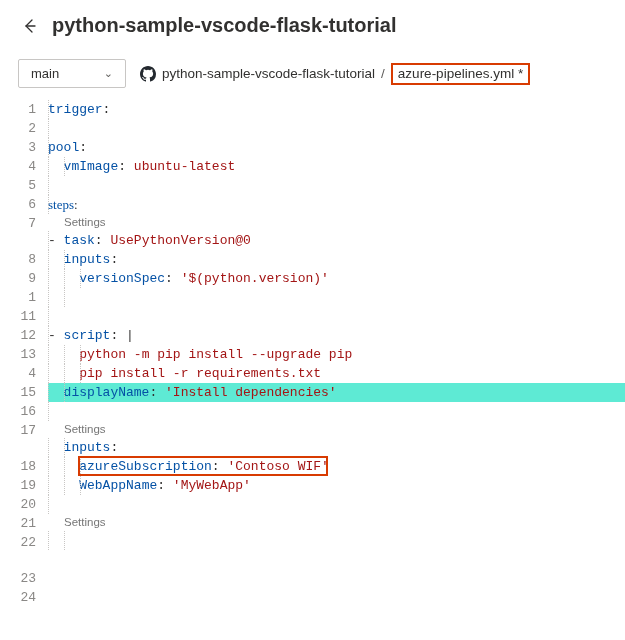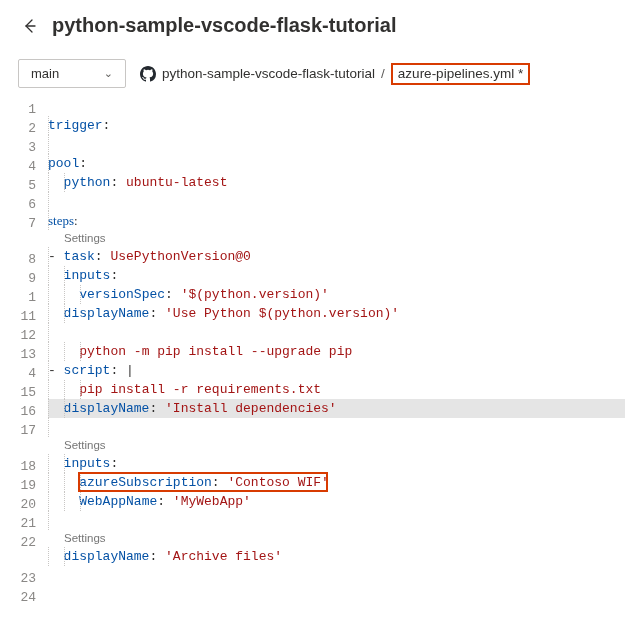--- a/index.html
+++ b/index.html
@@ -71,21 +71,20 @@
     width: 48px;
     text-align: right;
     color: #8a8886;
     flex-shrink: 0;
     user-select: none;
   }
   .gutter div { padding: 0 12px 0 0; height: 19px; line-height: 19px; }
   .code {
     flex: 1;
     position: relative;
-    margin-top: 16px;
   }
   .line {
     height: 19px;
     line-height: 19px;
     white-space: pre;
     position: relative;
   }
   .guide {
     position: absolute;
     top: 0; bottom: 0;
@@ -101,21 +100,21 @@
     height: 17px;
     line-height: 17px;
     padding-left: 16px;
     cursor: pointer;
   }
   .hl-box {
     position: absolute;
     border: 2px solid #d83b01;
     pointer-events: none;
   }
-  .line.current { background: #e5e5e5; }
+  .line.current { background: #5eead4; }
 </style>
 </head>
 <body>
 
 <div class="header">
   <div class="back-btn">
     <svg viewBox="0 0 16 16" width="16" height="16">
         <path d="M11 2 5 8l6 6" fill="none" stroke="#323130" stroke-width="1.3" stroke-linecap="round" stroke-linejoin="round"></path>
         <path d="M5 8h9" fill="none" stroke="#323130" stroke-width="1.3" stroke-linecap="round"></path>
       </svg>
@@ -165,35 +164,35 @@
       <div>21</div>
       <div>22</div>
       <div style="height: 17px;"></div>
       <div>23</div>
       <div>24</div>
     </div>
   <div class="code">
       <div class="line"><span class="guide" style="left: 0px;"></span><span style="padding-left: 0px;"><span class="k">trigger</span><span class="p">:</span></span></div>
       <div class="line"><span class="guide" style="left: 0px;"></span><span style="padding-left: 0px;"></span></div>
       <div class="line"><span class="guide" style="left: 0px;"></span><span style="padding-left: 0px;"><span class="k">pool</span><span class="p">:</span></span></div>
-      <div class="line"><span class="guide" style="left: 0px;"></span><span class="guide" style="left: 16px;"></span><span style="padding-left: 0px;">&nbsp;&nbsp;<span class="k">python</span><span class="p">: </span><span class="s">ubuntu-latest</span></span></div>
+      <div class="line"><span class="guide" style="left: 0px;"></span><span class="guide" style="left: 16px;"></span><span style="padding-left: 0px;">&nbsp;&nbsp;<span class="k">vmImage</span><span class="p">: </span><span class="s">ubuntu-latest</span></span></div>
       <div class="line"><span class="guide" style="left: 0px;"></span><span style="padding-left: 0px;"></span></div>
       <div class="line"><span class="guide" style="left: 0px;"></span><span style="padding-left: 0px; font-family: Liberation Serif, serif;"><span class="k">steps</span><span class="p">:</span></span></div>
       <div class="codelens">Settings</div>
       <div class="line"><span class="guide" style="left: 0px;"></span><span style="padding-left: 0px;"><span class="p">- </span><span class="k">task</span><span class="p">: </span><span class="s">UsePythonVersion@0</span></span></div>
       <div class="line"><span class="guide" style="left: 0px;"></span><span class="guide" style="left: 16px;"></span><span style="padding-left: 0px;">&nbsp;&nbsp;<span class="k">inputs</span><span class="p">:</span></span></div>
       <div class="line"><span class="guide" style="left: 0px;"></span><span class="guide" style="left: 16px;"></span><span class="guide" style="left: 32px;"></span><span style="padding-left: 0px;">&nbsp;&nbsp;&nbsp;&nbsp;<span class="k">versionSpec</span><span class="p">: </span><span class="s">'$(python.version)'</span></span></div>
-      <div class="line"><span class="guide" style="left: 0px;"></span><span class="guide" style="left: 16px;"></span><span style="padding-left: 0px;">&nbsp;&nbsp;<span class="k">displayName</span><span class="p">: </span><span class="s">'Use Python $(python.version)'</span></span></div>
+      <div class="line"><span class="guide" style="left: 0px;"></span><span class="guide" style="left: 16px;"></span></div>
       <div class="line"><span class="guide" style="left: 0px;"></span><span style="padding-left: 0px;"></span></div>
+      <div class="line"><span class="guide" style="left: 0px;"></span><span style="padding-left: 0px;"><span class="p">- </span><span class="k">script</span><span class="p">: |</span></span></div>
       <div class="line"><span class="guide" style="left: 0px;"></span><span class="guide" style="left: 16px;"></span><span class="guide" style="left: 32px;"></span><span style="padding-left: 0px;">&nbsp;&nbsp;&nbsp;&nbsp;<span class="s">python -m pip install --upgrade pip</span></span></div>
-      <div class="line"><span class="guide" style="left: 0px;"></span><span style="padding-left: 0px;"><span class="p">- </span><span class="k">script</span><span class="p">: |</span></span></div>
       <div class="line"><span class="guide" style="left: 0px;"></span><span class="guide" style="left: 16px;"></span><span class="guide" style="left: 32px;"></span><span style="padding-left: 0px;">&nbsp;&nbsp;&nbsp;&nbsp;<span class="s">pip install -r requirements.txt</span></span></div>
       <div class="line current"><span class="guide" style="left: 0px;"></span><span class="guide" style="left: 16px;"></span><span style="padding-left: 0px;">&nbsp;&nbsp;<span class="k">displayName</span><span class="p">: </span><span class="s">'Install dependencies'</span></span></div>
       <div class="line"><span class="guide" style="left: 0px;"></span><span style="padding-left: 0px;"></span></div>
       <div class="codelens">Settings</div>
       <div class="line"><span class="guide" style="left: 0px;"></span><span class="guide" style="left: 16px;"></span><span style="padding-left: 0px;">&nbsp;&nbsp;<span class="k">inputs</span><span class="p">:</span></span></div>
       <div class="line"><span class="guide" style="left: 0px;"></span><span class="guide" style="left: 16px;"></span><span class="guide" style="left: 32px;"></span><span style="padding-left: 0px;">&nbsp;&nbsp;&nbsp;&nbsp;<span class="k">azureSubscription</span><span class="p">: </span><span class="s">'Contoso WIF'</span></span><span class="hl-box" style="left: 30px; top: -1px; height: 20px; width: 250px;"></span></div>
       <div class="line"><span class="guide" style="left: 0px;"></span><span class="guide" style="left: 16px;"></span><span class="guide" style="left: 32px;"></span><span style="padding-left: 0px;">&nbsp;&nbsp;&nbsp;&nbsp;<span class="k">WebAppName</span><span class="p">: </span><span class="s">'MyWebApp'</span></span></div>
       <div class="line"><span class="guide" style="left: 0px;"></span><span style="padding-left: 0px;"></span></div>
       <div class="codelens">Settings</div>
-      <div class="line"><span class="guide" style="left: 0px;"></span><span class="guide" style="left: 16px;"></span><span style="padding-left: 0px;">&nbsp;&nbsp;<span class="k">displayName</span><span class="p">: </span><span class="s">'Archive files'</span></span></div>
+      <div class="line"><span class="guide" style="left: 0px;"></span><span class="guide" style="left: 16px;"></span></div>
     </div>
 </div>
 
 </body></html>

